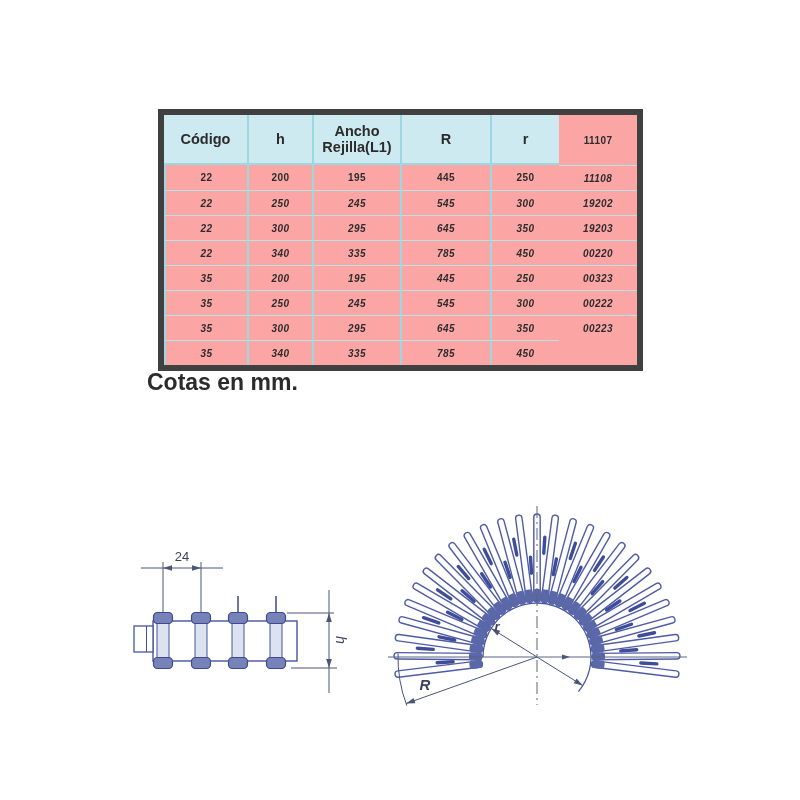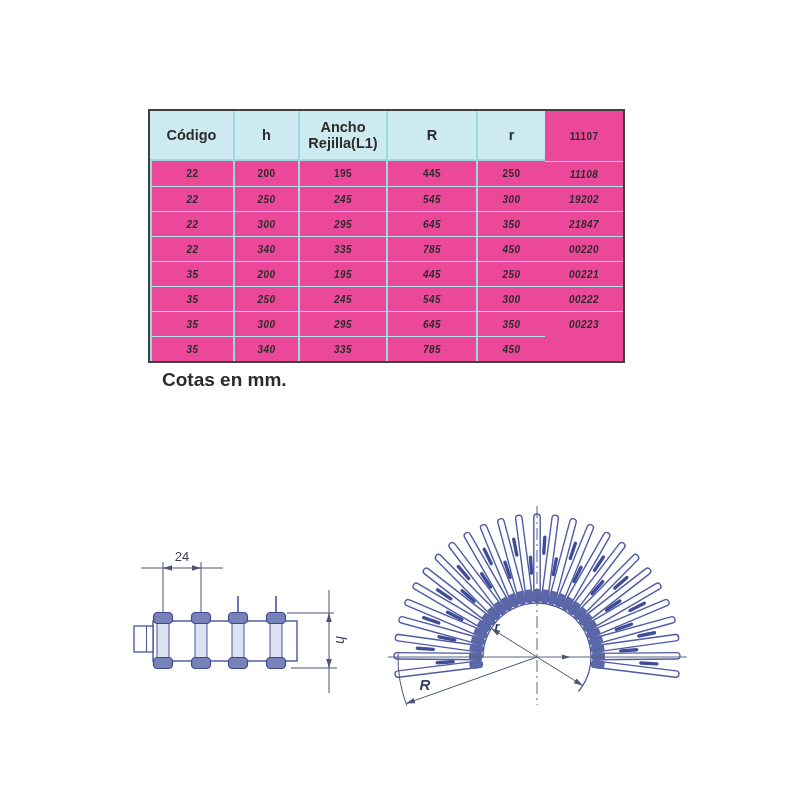--- a/index.html
+++ b/index.html
@@ -2,47 +2,47 @@
 <html><head>
 <meta charset="utf-8">
 <style>
   html,body{margin:0;padding:0;}
   body{
     width:800px;height:800px;position:relative;background:#ffffff;
     font-family:"Liberation Sans", sans-serif;overflow:hidden;
   }
   
   .spec-table{
-    position:absolute;left:148px;top:109px;
+    position:absolute;left:158px;top:109px;
     display:grid;
     grid-template-columns:83px 65px 88px 90px 69px 78px;
     grid-template-rows:50px repeat(8,25px);
-    border:2px solid #404040;
-    background:#ec4899;
+    border:6px solid #404040;
+    background:#fca5a5;
   }
   .spec-table .cell{
     box-sizing:border-box;
     display:flex;align-items:center;justify-content:center;
     text-align:center;
     color:#2c2c2c;font-weight:700;
     overflow:hidden;
   }
   .spec-table .hdr{
     background:#cdeaf0;
     font-size:14.5px;line-height:1.12;
     border-bottom:2px solid #9bd9e2;
     padding:0 4px;
   }
   .spec-table .bd{font-size:10px;letter-spacing:0.4px;}
   .spec-table .lb{border-left:2px solid #9bd9e2;}
   .spec-table .tb{border-top:1px solid #b5e3ea;font-style:italic;}
   
   .caption{
-    position:absolute;left:162px;top:369px;
-    font-size:19px;font-weight:700;color:#2b2b2b;
+    position:absolute;left:147px;top:369px;
+    font-size:23px;font-weight:700;color:#2b2b2b;
   }
   
   .profile-svg{position:absolute;left:125px;top:540px;}
   .fan-svg{position:absolute;left:385px;top:500px;}
   .dt{font-family:"Liberation Sans", sans-serif;fill:#39425f;}
 </style>
 </head>
 <body>
 
 <div class="spec-table">
@@ -62,33 +62,33 @@
     <div class="cell bd lb tb">250</div>
     <div class="cell bd lb tb">245</div>
     <div class="cell bd lb tb">545</div>
     <div class="cell bd lb tb">300</div>
     <div class="cell bd tb">19202</div>
     <div class="cell bd lb tb">22</div>
     <div class="cell bd lb tb">300</div>
     <div class="cell bd lb tb">295</div>
     <div class="cell bd lb tb">645</div>
     <div class="cell bd lb tb">350</div>
-    <div class="cell bd tb">21847</div>
+    <div class="cell bd tb">19203</div>
     <div class="cell bd lb tb">22</div>
     <div class="cell bd lb tb">340</div>
     <div class="cell bd lb tb">335</div>
     <div class="cell bd lb tb">785</div>
     <div class="cell bd lb tb">450</div>
     <div class="cell bd tb">00220</div>
     <div class="cell bd lb tb">35</div>
     <div class="cell bd lb tb">200</div>
     <div class="cell bd lb tb">195</div>
     <div class="cell bd lb tb">445</div>
     <div class="cell bd lb tb">250</div>
-    <div class="cell bd tb">00221</div>
+    <div class="cell bd tb">00323</div>
     <div class="cell bd lb tb">35</div>
     <div class="cell bd lb tb">250</div>
     <div class="cell bd lb tb">245</div>
     <div class="cell bd lb tb">545</div>
     <div class="cell bd lb tb">300</div>
     <div class="cell bd tb">00222</div>
     <div class="cell bd lb tb">35</div>
     <div class="cell bd lb tb">300</div>
     <div class="cell bd lb tb">295</div>
     <div class="cell bd lb tb">645</div>

